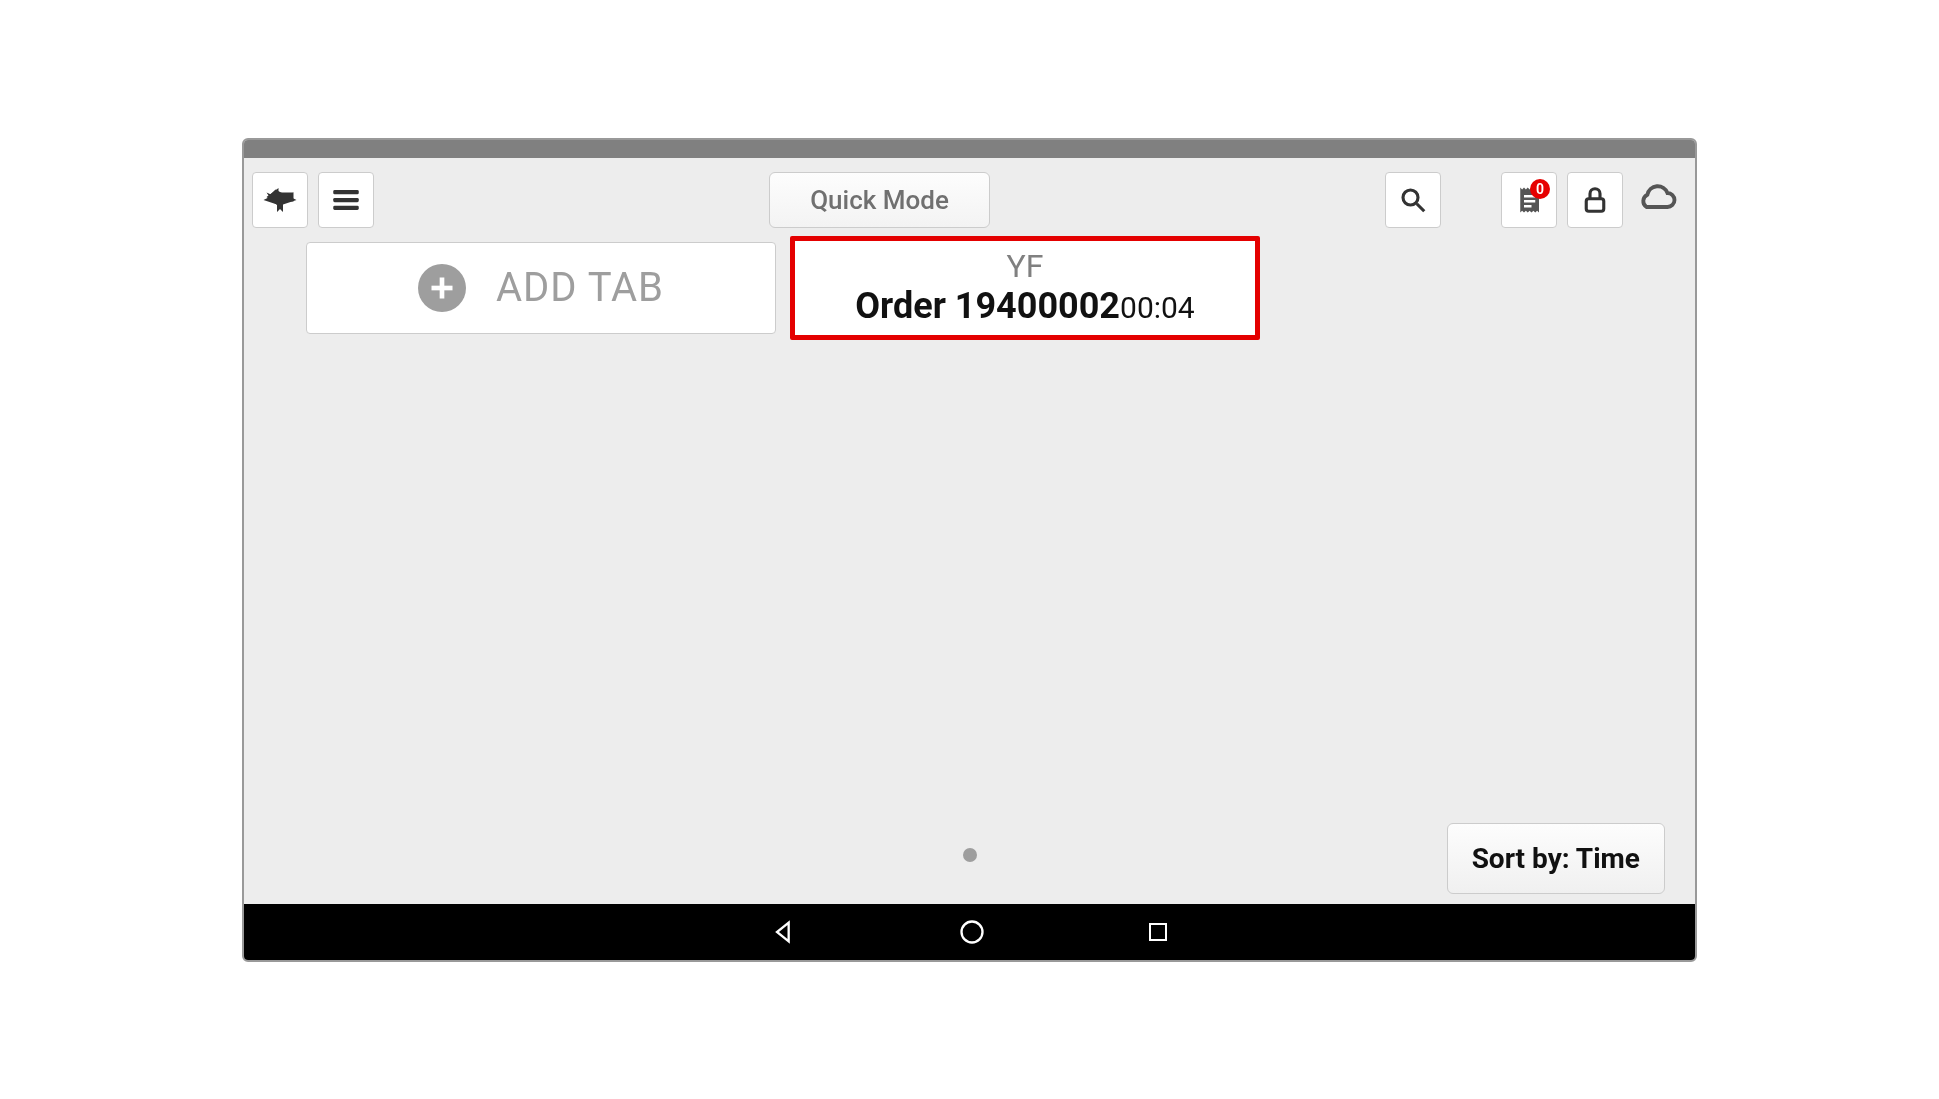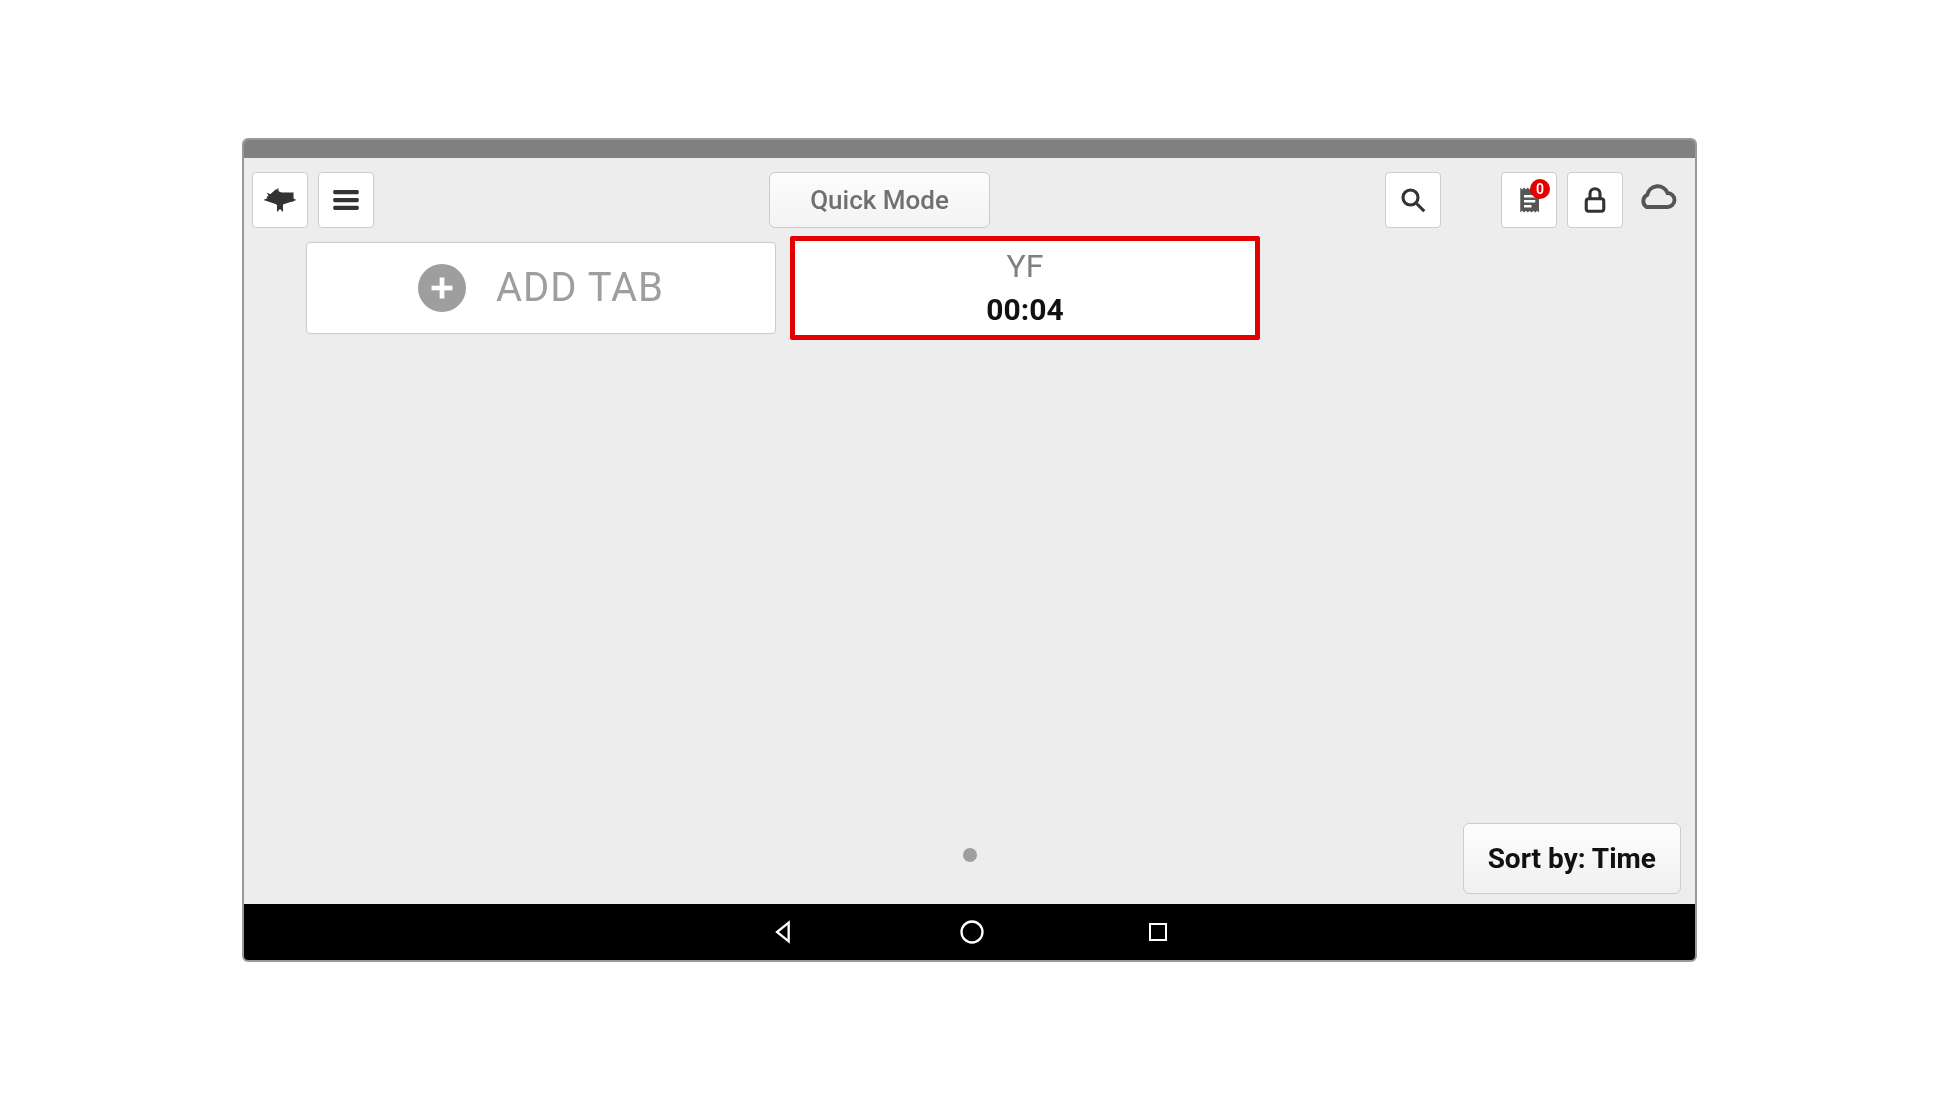--- a/index.html
+++ b/index.html
@@ -160,39 +160,39 @@
       align-items: baseline;
     }
     .order-title {
       color: #111;
       font-size: 36px;
       font-weight: 700;
     }
     .order-time {
       color: #111;
       font-size: 30px;
-      font-weight: 700;
+      font-weight: 400;
     }
     .content-area {
       flex: 1;
       position: relative;
     }
     .page-dot {
       position: absolute;
       left: 50%;
       bottom: 42px;
       transform: translateX(-50%);
       width: 14px;
       height: 14px;
       background: #9e9e9e;
       border-radius: 50%;
     }
     .sort-btn {
       position: absolute;
-      right: 14px;
+      right: 30px;
       bottom: 10px;
       background: linear-gradient(#fdfdfd, #f0f0f0);
       border: 1px solid #ccc;
       border-radius: 6px;
       padding: 18px 24px;
       font-size: 28px;
       font-weight: 700;
       color: #111;
       cursor: pointer;
     }
@@ -286,20 +286,21 @@
         </svg>
       </span>
       <span class="add-tab-label">ADD TAB</span>
     </div>
 
     <div class="order-card">
       <div class="order-card-top">
         <span class="order-initials">YF</span>
       </div>
       <div class="order-card-bottom">
+        <span class="order-title">Order 19400002</span>
         <span class="order-time">00:04</span>
       </div>
     </div>
   </div>
 
   <div class="content-area">
     <div class="page-dot"></div>
     <div class="sort-btn">
       <span>Sort by: Time</span>
     </div>

